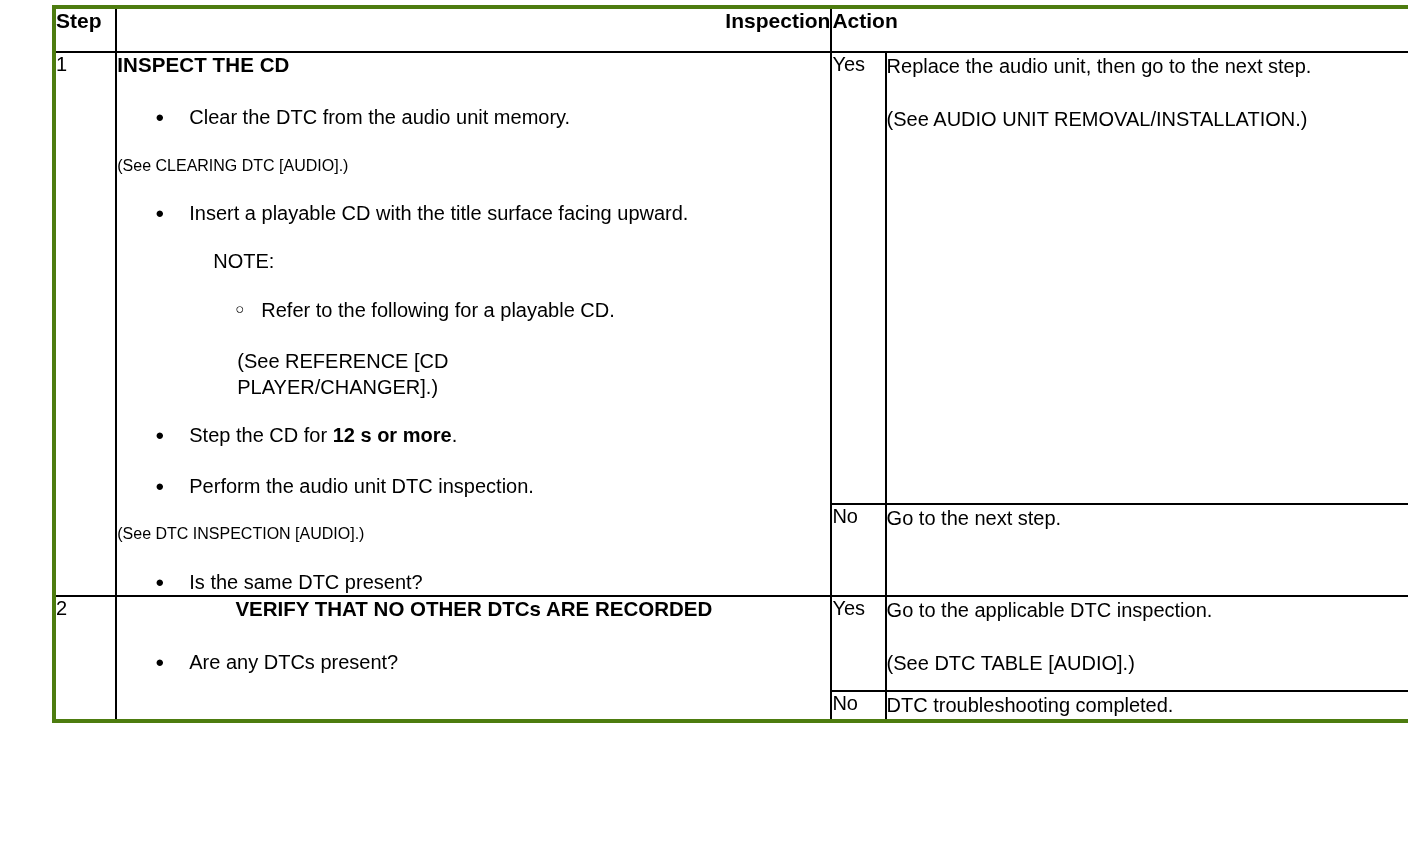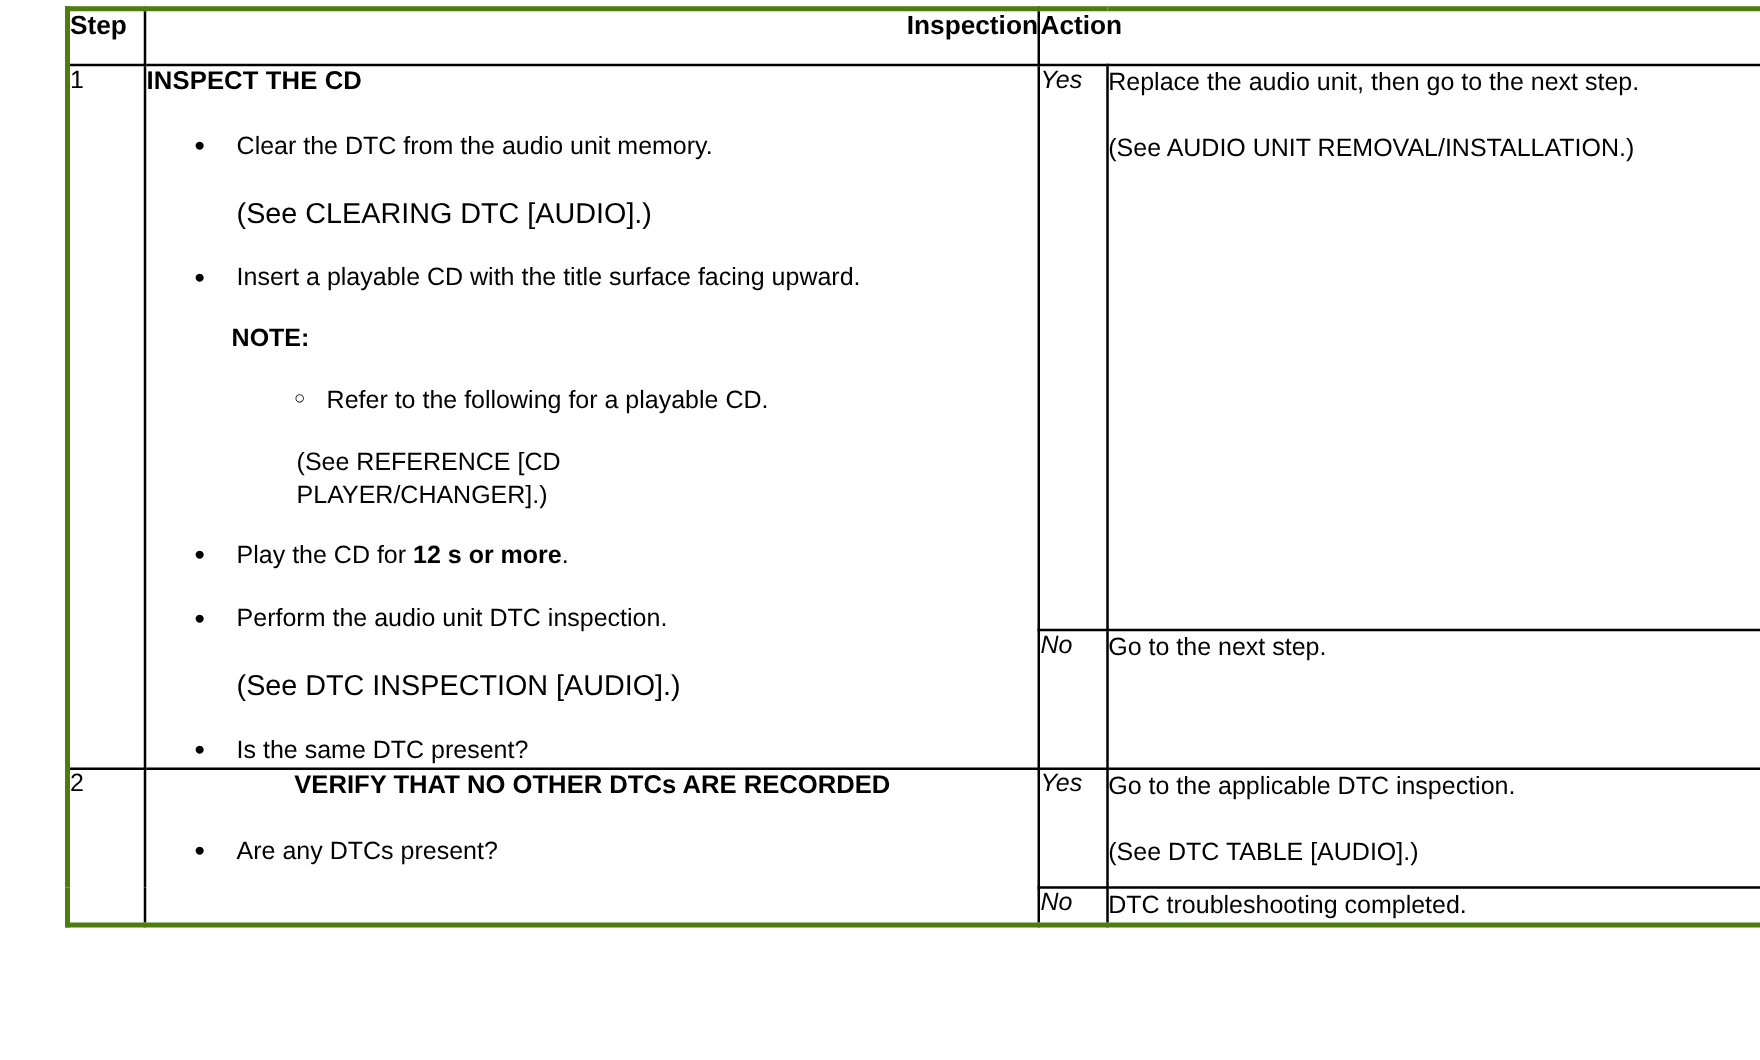--- a/index.html
+++ b/index.html
@@ -72,21 +72,20 @@
     line-height: 1.1;
   }
   td.insp-cell {
     padding: 8px 10px 10px 10px;
     border-right: 4px solid #000;
   }
   td.yn-cell {
     font-size: 20px;
     padding: 10px 0 0 5px;
     white-space: nowrap;
-    font-style: italic;
   }
   td.act-cell {
     font-size: 20px;
     padding: 10px 8px 8px 8px;
     line-height: 1.35;
   }
 
   .act-line { margin: 0 0 26px 0; }
   .act-line:last-child { margin-bottom: 0; }
 
@@ -110,30 +109,29 @@
     width: 34px;
     font-size: 15px;
     line-height: 1.75;
     padding-left: 38px;
     box-sizing: content-box;
   }
   .bullet-row .btxt { flex: 1 1 auto; }
 
   .sub-ref {
     margin: 0 0 24px 0;
-    padding-left: 72px;
-    font-size: 23px;
+    font-size: 16px;
     line-height: 1.33;
   }
 
   .note-label {
-    font-weight: bold;
-    font-size: 20px;
-    margin: 0 0 24px 0;
-    padding-left: 68px;
+    font-weight: normal;
+    font-size: 20px;
+    margin: 0 0 24px 0;
+    padding-left: 96px;
   }
 
   .hollow-row {
     display: flex;
     align-items: flex-start;
     margin: 0 0 24px 0;
     font-size: 20px;
     line-height: 1.33;
     padding-left: 118px;
   }
@@ -212,21 +210,21 @@
 
           <div class="hollow-row">
             <span class="hbul">○</span>
             <span class="htxt">Refer to the following for a playable CD.</span>
           </div>
 
           <div class="hollow-ref">(See REFERENCE [CD PLAYER/CHANGER].)</div>
 
           <div class="bullet-row">
             <span class="bul">●</span>
-            <span class="btxt"><span>Play the CD for </span><b class="inline-bold">12 s or more</b><span>.</span></span>
+            <span class="btxt"><span>Step the CD for </span><b class="inline-bold">12 s or more</b><span>.</span></span>
           </div>
 
           <div class="bullet-row">
             <span class="bul">●</span>
             <span class="btxt">Perform the audio unit DTC inspection.</span>
           </div>
 
           <div class="sub-ref">(See DTC INSPECTION [AUDIO].)</div>
 
           <div class="bullet-row last">

